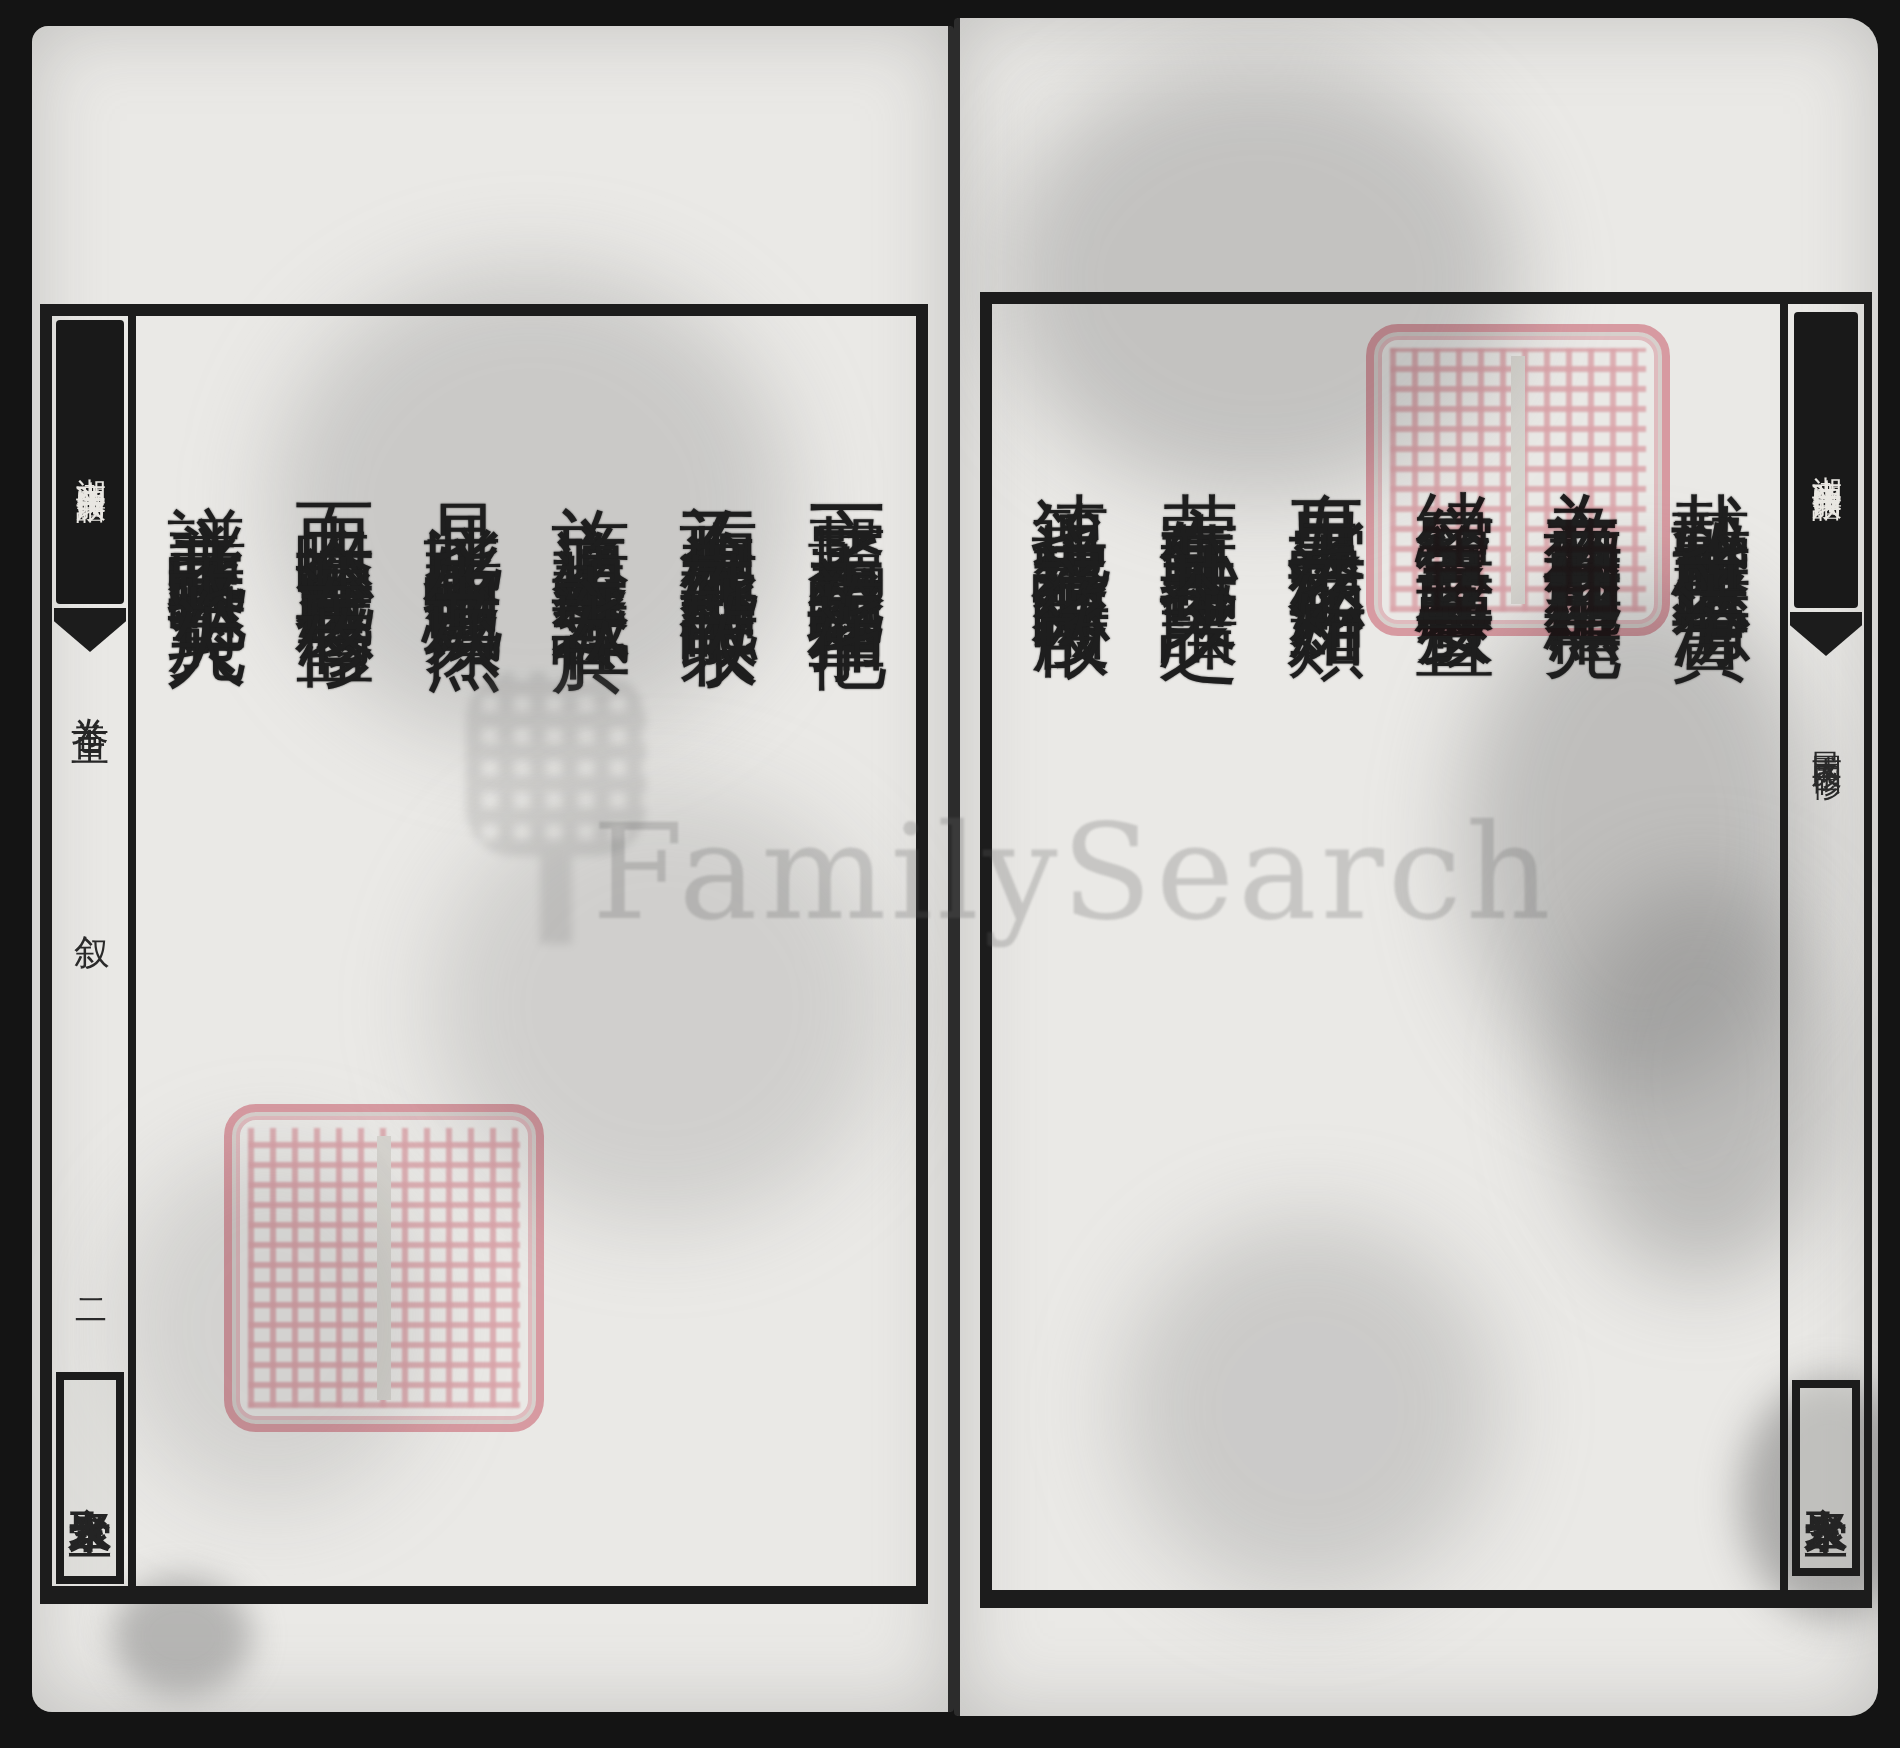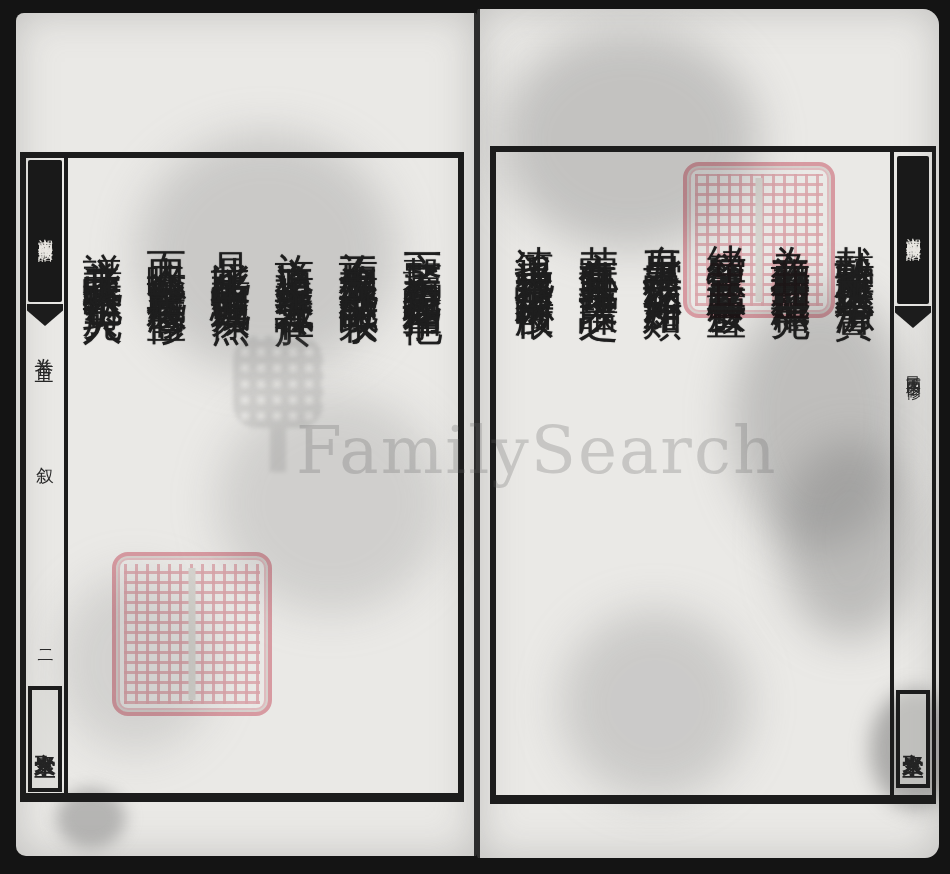--- a/index.html
+++ b/index.html
@@ -66,21 +66,21 @@
     box-shadow:inset 0 0 0 2px rgba(234,233,230,.85),inset 0 0 0 4px rgba(222,112,128,.35);}
   .seal::before{content:"";position:absolute;inset:8px;opacity:.55;filter:blur(.4px);
     background:
       repeating-linear-gradient(0deg, rgba(224,120,135,.85) 0 3px, transparent 3px 10px),
       repeating-linear-gradient(90deg, rgba(224,120,135,.85) 0 3px, transparent 3px 11px);}
   .seal::after{content:"";position:absolute;top:8%;bottom:8%;left:50%;width:7px;
     transform:translateX(-50%);background:#eae9e6;}
   #seal-top{left:683px;top:162px;width:144px;height:148px;}
   #seal-left{left:112px;top:552px;width:152px;height:156px;}
 
-  #watermark{position:absolute;left:296px;top:412px;z-index:5;
+  #watermark{position:absolute;left:296px;top:398px;z-index:5;
     font-size:66px;font-weight:500;letter-spacing:2px;
     color:rgba(100,100,100,.26);filter:blur(.6px);white-space:nowrap;}
   #wm-logo{position:absolute;left:228px;top:336px;width:100px;height:136px;z-index:5;
     opacity:.18;filter:blur(2px);}
   #wm-logo .canopy{position:absolute;left:5px;top:0;width:90px;height:92px;border-radius:24px;
     background:repeating-linear-gradient(0deg,#6a6a6a 0 8px,transparent 8px 16px),
                repeating-linear-gradient(90deg,#6a6a6a 0 8px,transparent 8px 16px);}
   #wm-logo .trunk{position:absolute;left:42px;top:88px;width:16px;height:48px;background:#6a6a6a;}
 </style>
 </head>

